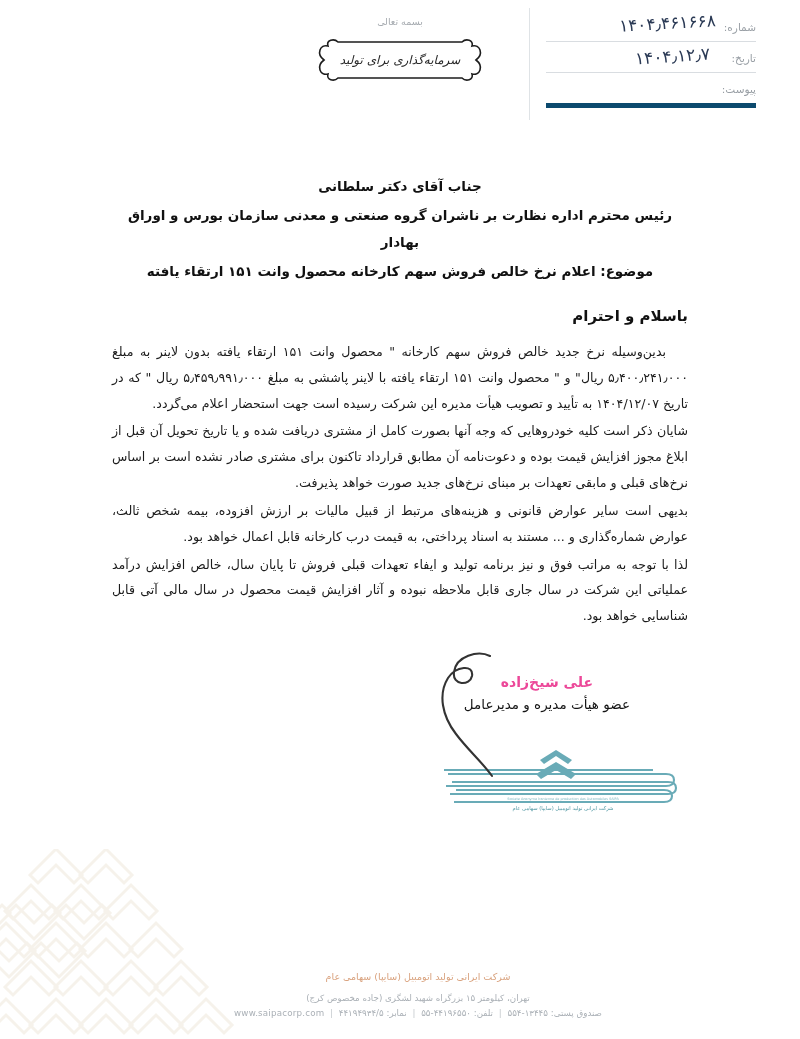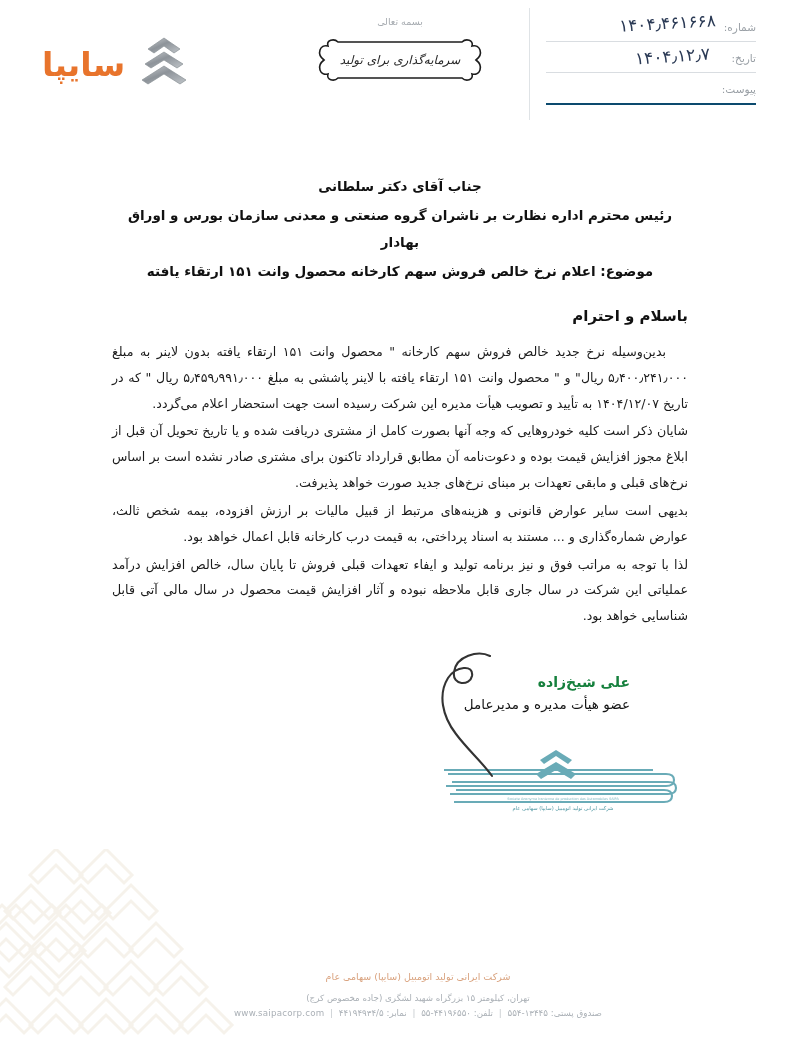--- a/index.html
+++ b/index.html
@@ -46,21 +46,21 @@
   }
   .meta-row {
     position: relative;
     height: 27px;
     line-height: 27px;
     font-size: 10.5px;
     color: #9aa0a6;
     border-bottom: 1px solid #d9dde1;
     margin-bottom: 3px;
   }
-  .meta-row.no-rule { border-bottom: 2px solid #0c4a6e; }
+  .meta-row.no-rule { border-bottom: 5px solid #0c4a6e; }
   .meta-label {
     position: absolute;
     right: 0;
     top: 0;
     letter-spacing: 1px;
   }
   .meta-hand {
     position: absolute;
     right: 40px;
     top: -4px;
@@ -174,23 +174,22 @@
     position: absolute;
     z-index: 3;
     top: 672px;
     right: 170px;
     text-align: center;
     direction: rtl;
   }
   .sig-name {
     font-size: 14px;
     font-weight: bold;
-    color: #15803d;
+    color: #ec4899;
     line-height: 1.55;
-    text-align: right;
   }
   .sig-title {
     font-size: 13.5px;
     font-weight: normal;
     color: #141414;
     line-height: 1.55;
   }
   .sig-scribble {
     position: absolute;
     left: -52px;
@@ -301,37 +300,20 @@
       <div class="basmala">بسمه تعالی</div>
       <div class="cartouche">
         <svg width="180" height="46" viewBox="0 0 180 46">
           <path d="M14,23 C6,17 10,7 18,9 C16,3 24,1 28,5 L152,5 C156,1 164,3 162,9 C170,7 174,17 166,23
                    C174,29 170,39 162,37 C164,43 156,45 152,41 L28,41 C24,45 16,43 18,37 C10,39 6,29 14,23 Z" fill="#fff" stroke="#1d1d1d" stroke-width="1.6"></path>
         </svg>
         <div class="cartouche-text">سرمایه‌گذاری برای تولید</div>
       </div>
     </div>
 
-    <div class="logo-block">
-      <svg width="62" height="56" viewBox="0 0 62 56">
-        <defs>
-          <linearGradient id="sil" x1="0" y1="0" x2="1" y2="1">
-            <stop offset="0%" stop-color="#cfd2d5"></stop>
-            <stop offset="45%" stop-color="#8d9399"></stop>
-            <stop offset="100%" stop-color="#bfc4c8"></stop>
-          </linearGradient>
-        </defs>
-        <g fill="url(#sil)" stroke="#8a9095" stroke-width="0.7">
-          <path d="M31,2 L47,13 L41,17 L31,10 L21,17 L15,13 Z"></path>
-          <path d="M31,16 L50,28 L44,32 L31,24 L18,32 L12,28 Z"></path>
-          <path d="M31,30 L53,44 L47,48 L31,38 L15,48 L9,44 Z"></path>
-        </g>
-      </svg>
-      <div class="logo-word">سایپا</div>
-    </div>
   </div>
 
   <div class="body">
 
     <div class="addressee">
       <div>جناب آقای دکتر سلطانی</div>
       <div>رئیس محترم اداره نظارت بر ناشران گروه صنعتی و معدنی سازمان بورس و اوراق بهادار</div>
       <div>موضوع: اعلام نرخ خالص فروش سهم کارخانه محصول وانت ۱۵۱ ارتقاء یافته</div>
     </div>
 

